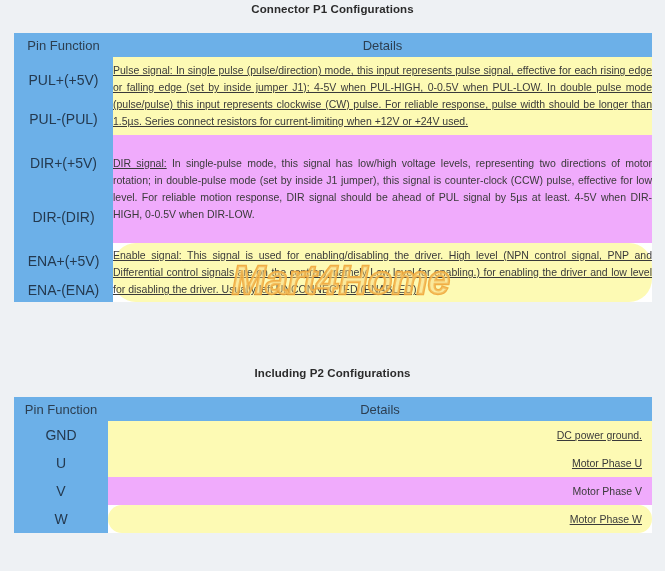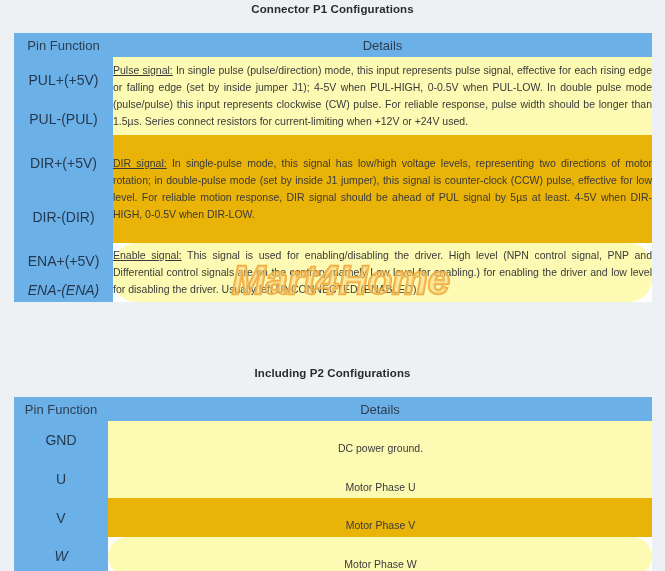--- a/index.html
+++ b/index.html
@@ -63,37 +63,37 @@
   .hdr.details-hdr { border-right: 0; }
 
   .pin-cell {
     background: #6cb0e8;
     color: #24394f;
     font-size: 14px;
     text-align: center;
     border-right: 2px solid #ffffff;
     border-bottom: 2px solid #ffffff;
   }
-  .pin-cell.last-row { border-bottom: 0; font-style: italic; }
+  .pin-cell.last-row { border-bottom: 0; }
 
   .detail-cell {
     font-size: 10.5px;
     line-height: 1.62;
     color: #3a3a3a;
     text-align: justify;
     padding: 6px 10px 6px 11px;
     border-bottom: 2px solid #ffffff;
   }
-  .detail-cell.row-yellow { background: #fdfab4; }
-  .detail-cell.row-gray   { background: #eab308; }
+  .detail-cell.row-yellow { background: #fdfab4; text-decoration: underline; }
+  .detail-cell.row-gray   { background: #f0abfc; }
   .detail-cell.last-row   { border-bottom: 0; border-radius: 23px; }
   .detail-cell.compact {
-    padding: 20px 10px 4px 11px;
+    padding: 4px 10px 4px 11px;
     line-height: 1.4;
-    text-align: center;
+    text-align: right;
   }
   .lead {
     text-decoration: underline;
     color: #3a3a3a;
   }
 
   .watermark {
     position: absolute;
     left: 208px;
     top: 256px;

